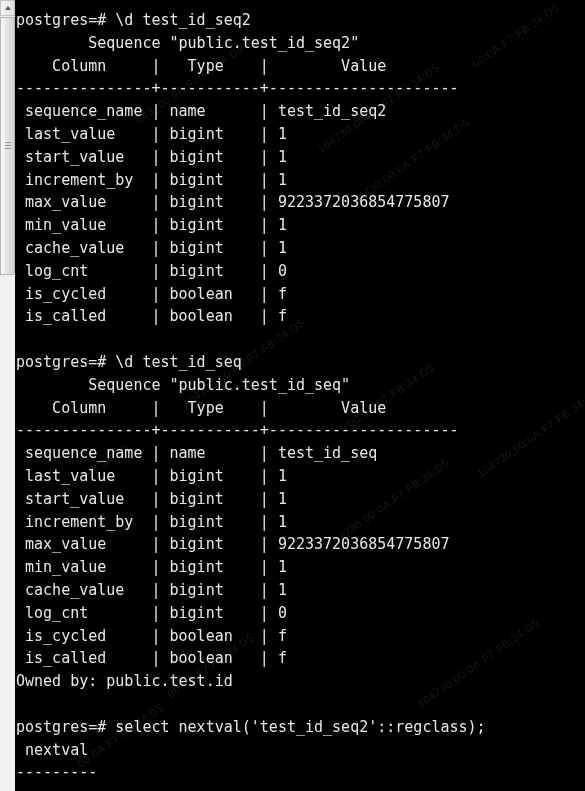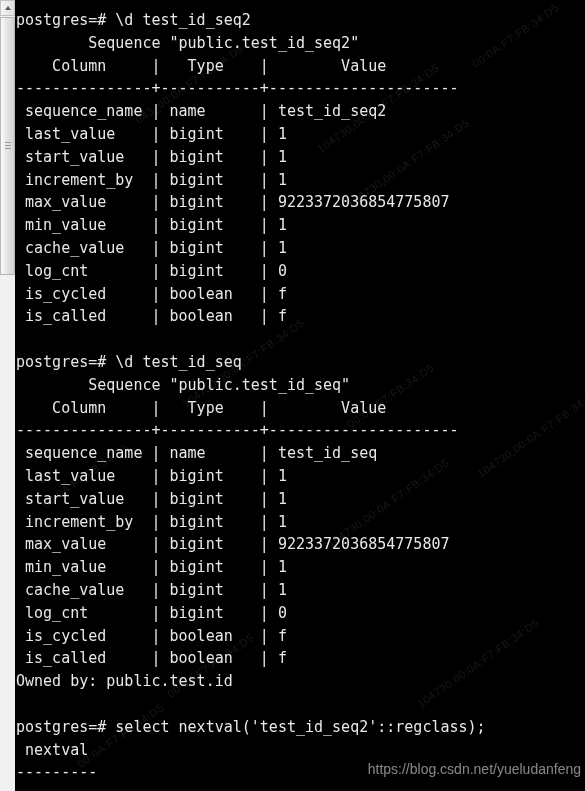--- a/index.html
+++ b/index.html
@@ -151,16 +151,15 @@
     <div class="wm-diag" style="left:165px; top:400px;">104730,00:0A:F7:FB:34:D5</div>
     <div class="wm-diag" style="left:330px; top:420px;">00:0A:F7:FB:34:D5</div>
     <div class="wm-diag" style="left:460px; top:470px;">104730,00:0A:F7:FB:34:D5</div>
     <div class="wm-diag" style="left:25px; top:500px;">00:0A:F7:FB:34:D5</div>
     <div class="wm-diag" style="left:310px; top:540px;">104730,00:0A:F7:FB:34:D5</div>
     <div class="wm-diag" style="left:150px; top:690px;">00:0A:F7:FB:34:D5</div>
     <div class="wm-diag" style="left:400px; top:700px;">104730,00:0A:F7:FB:34:D5</div>
     <div class="wm-diag" style="left:60px; top:760px;">00:0A:F7:FB:34:D5</div>
     <div class="wm-diag" style="left:330px; top:200px;">104730,00:0A:F7:FB:34:D5</div>
 
-    <div id="wm-url">https://blog.csdn.net/yueludanfeng</div>
   </div>
 
 </div>
 
 </body></html>

